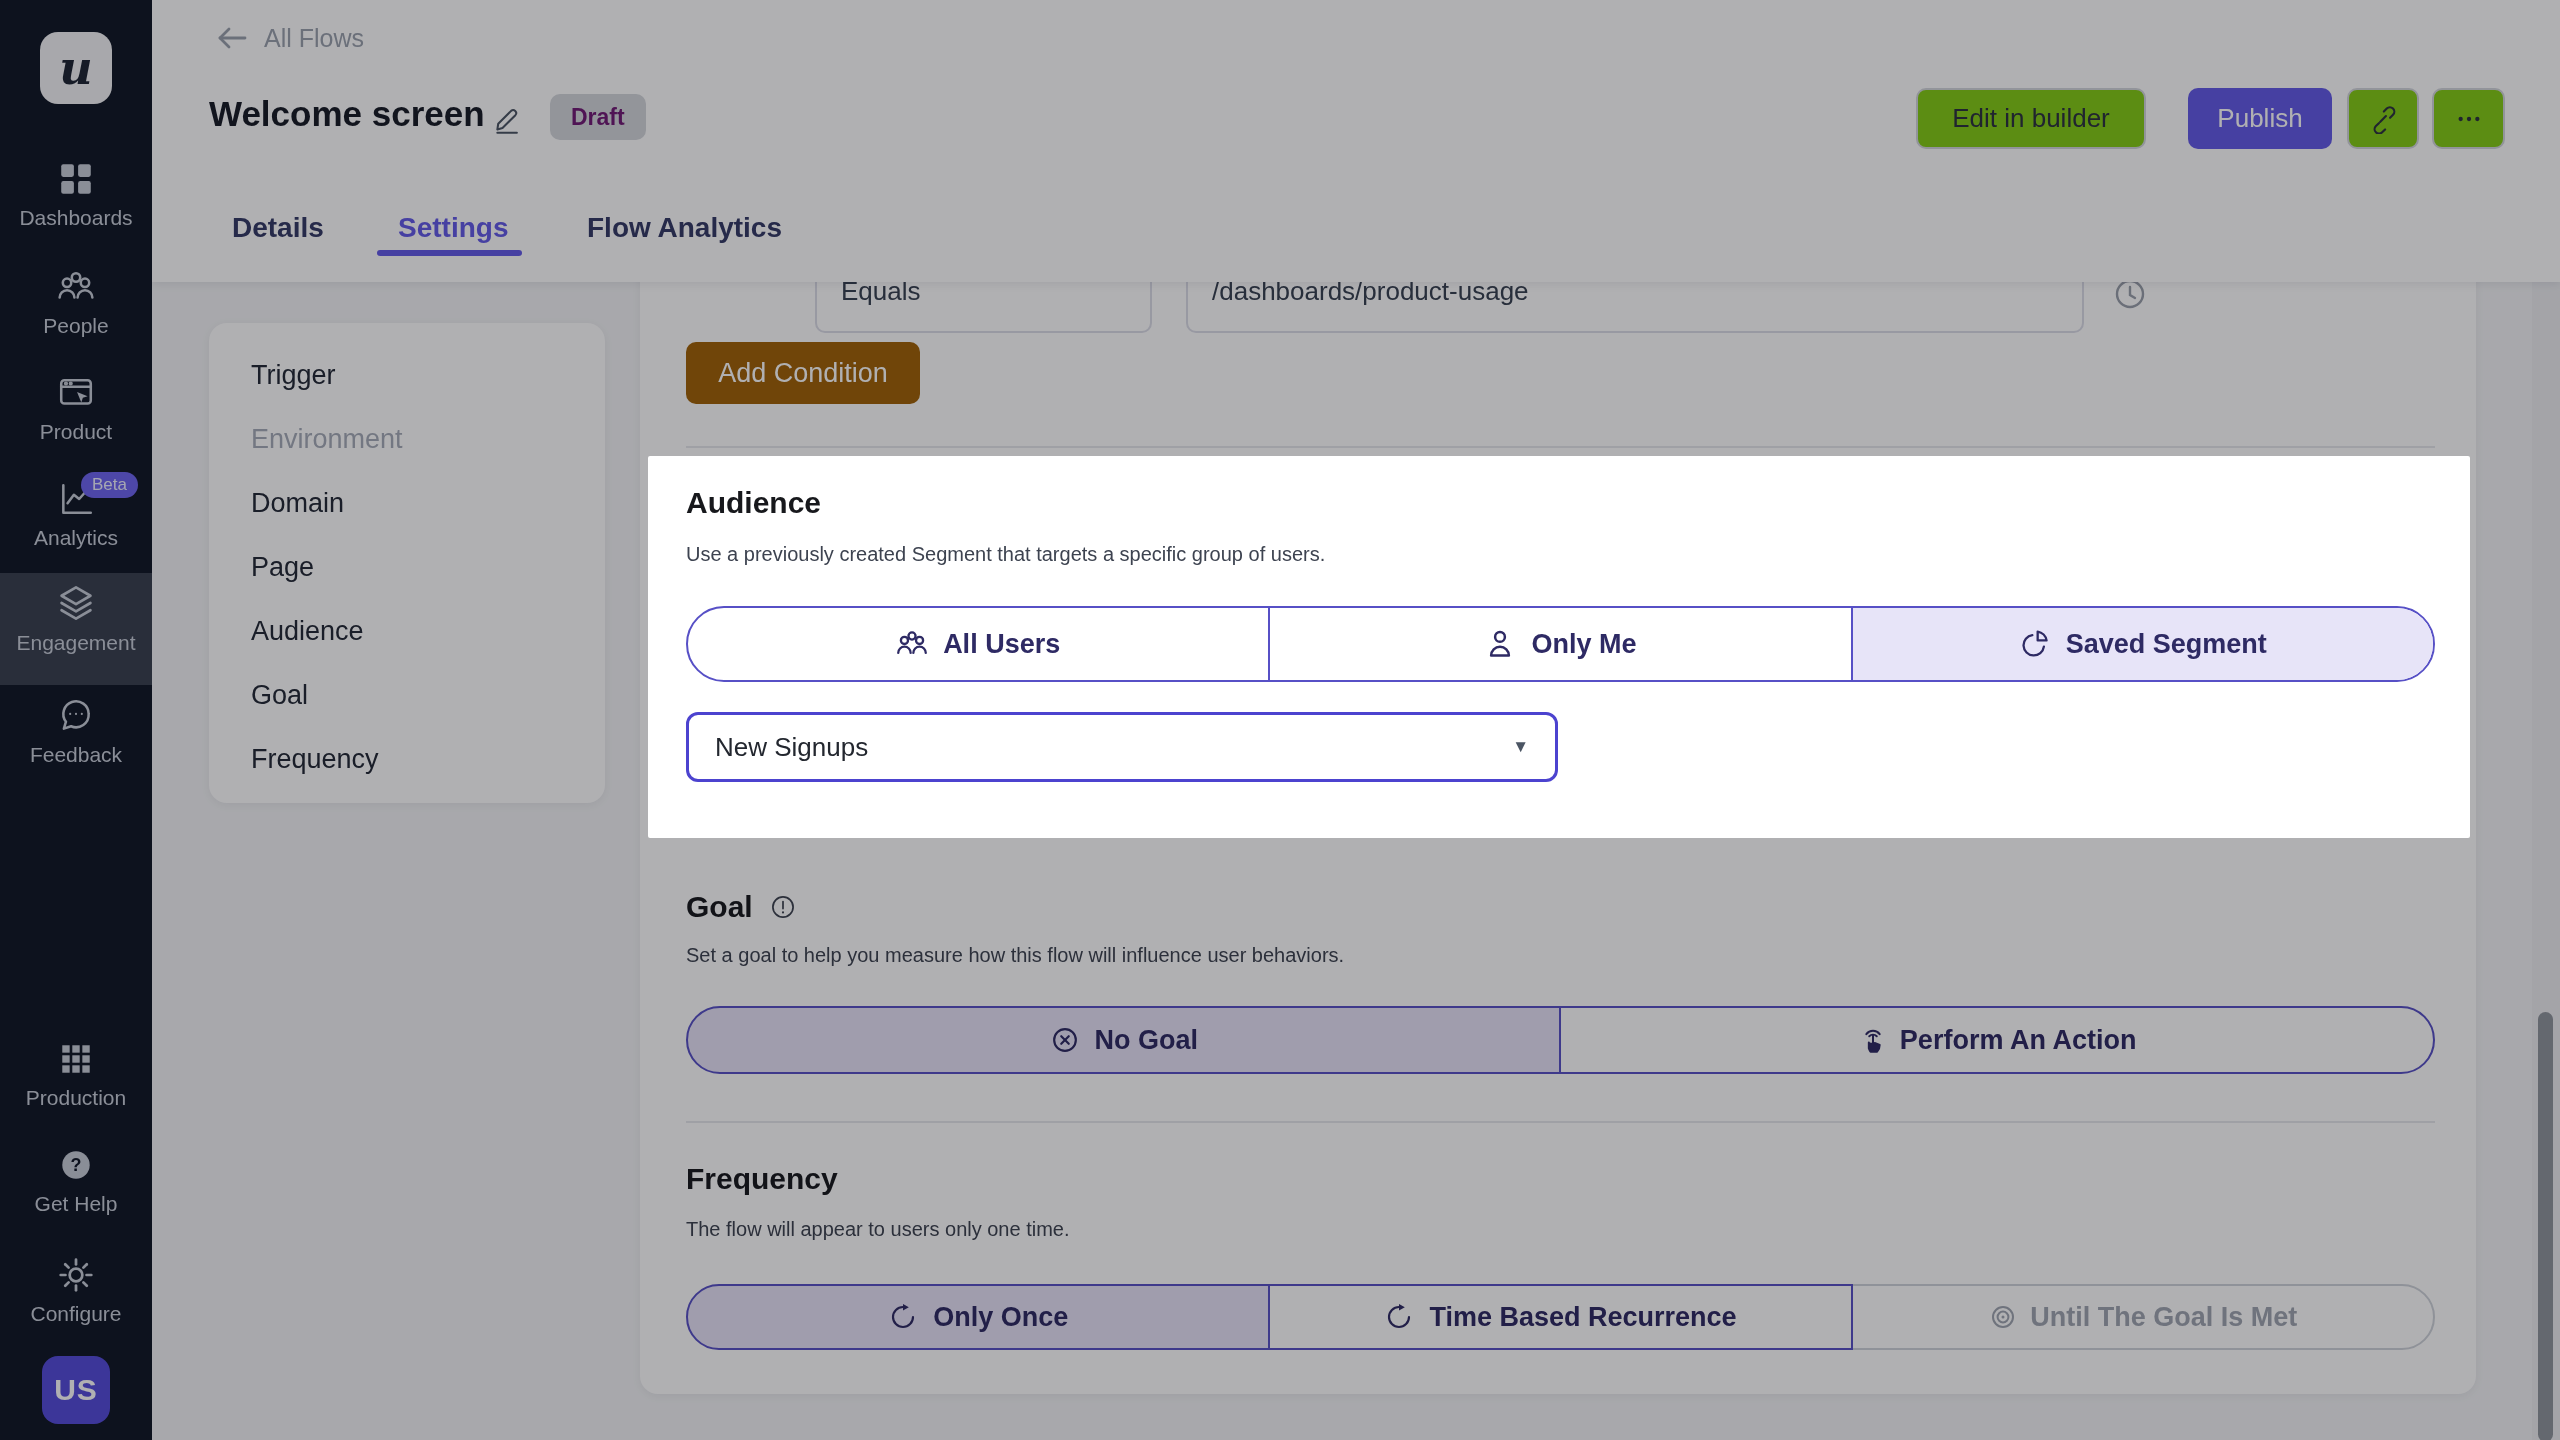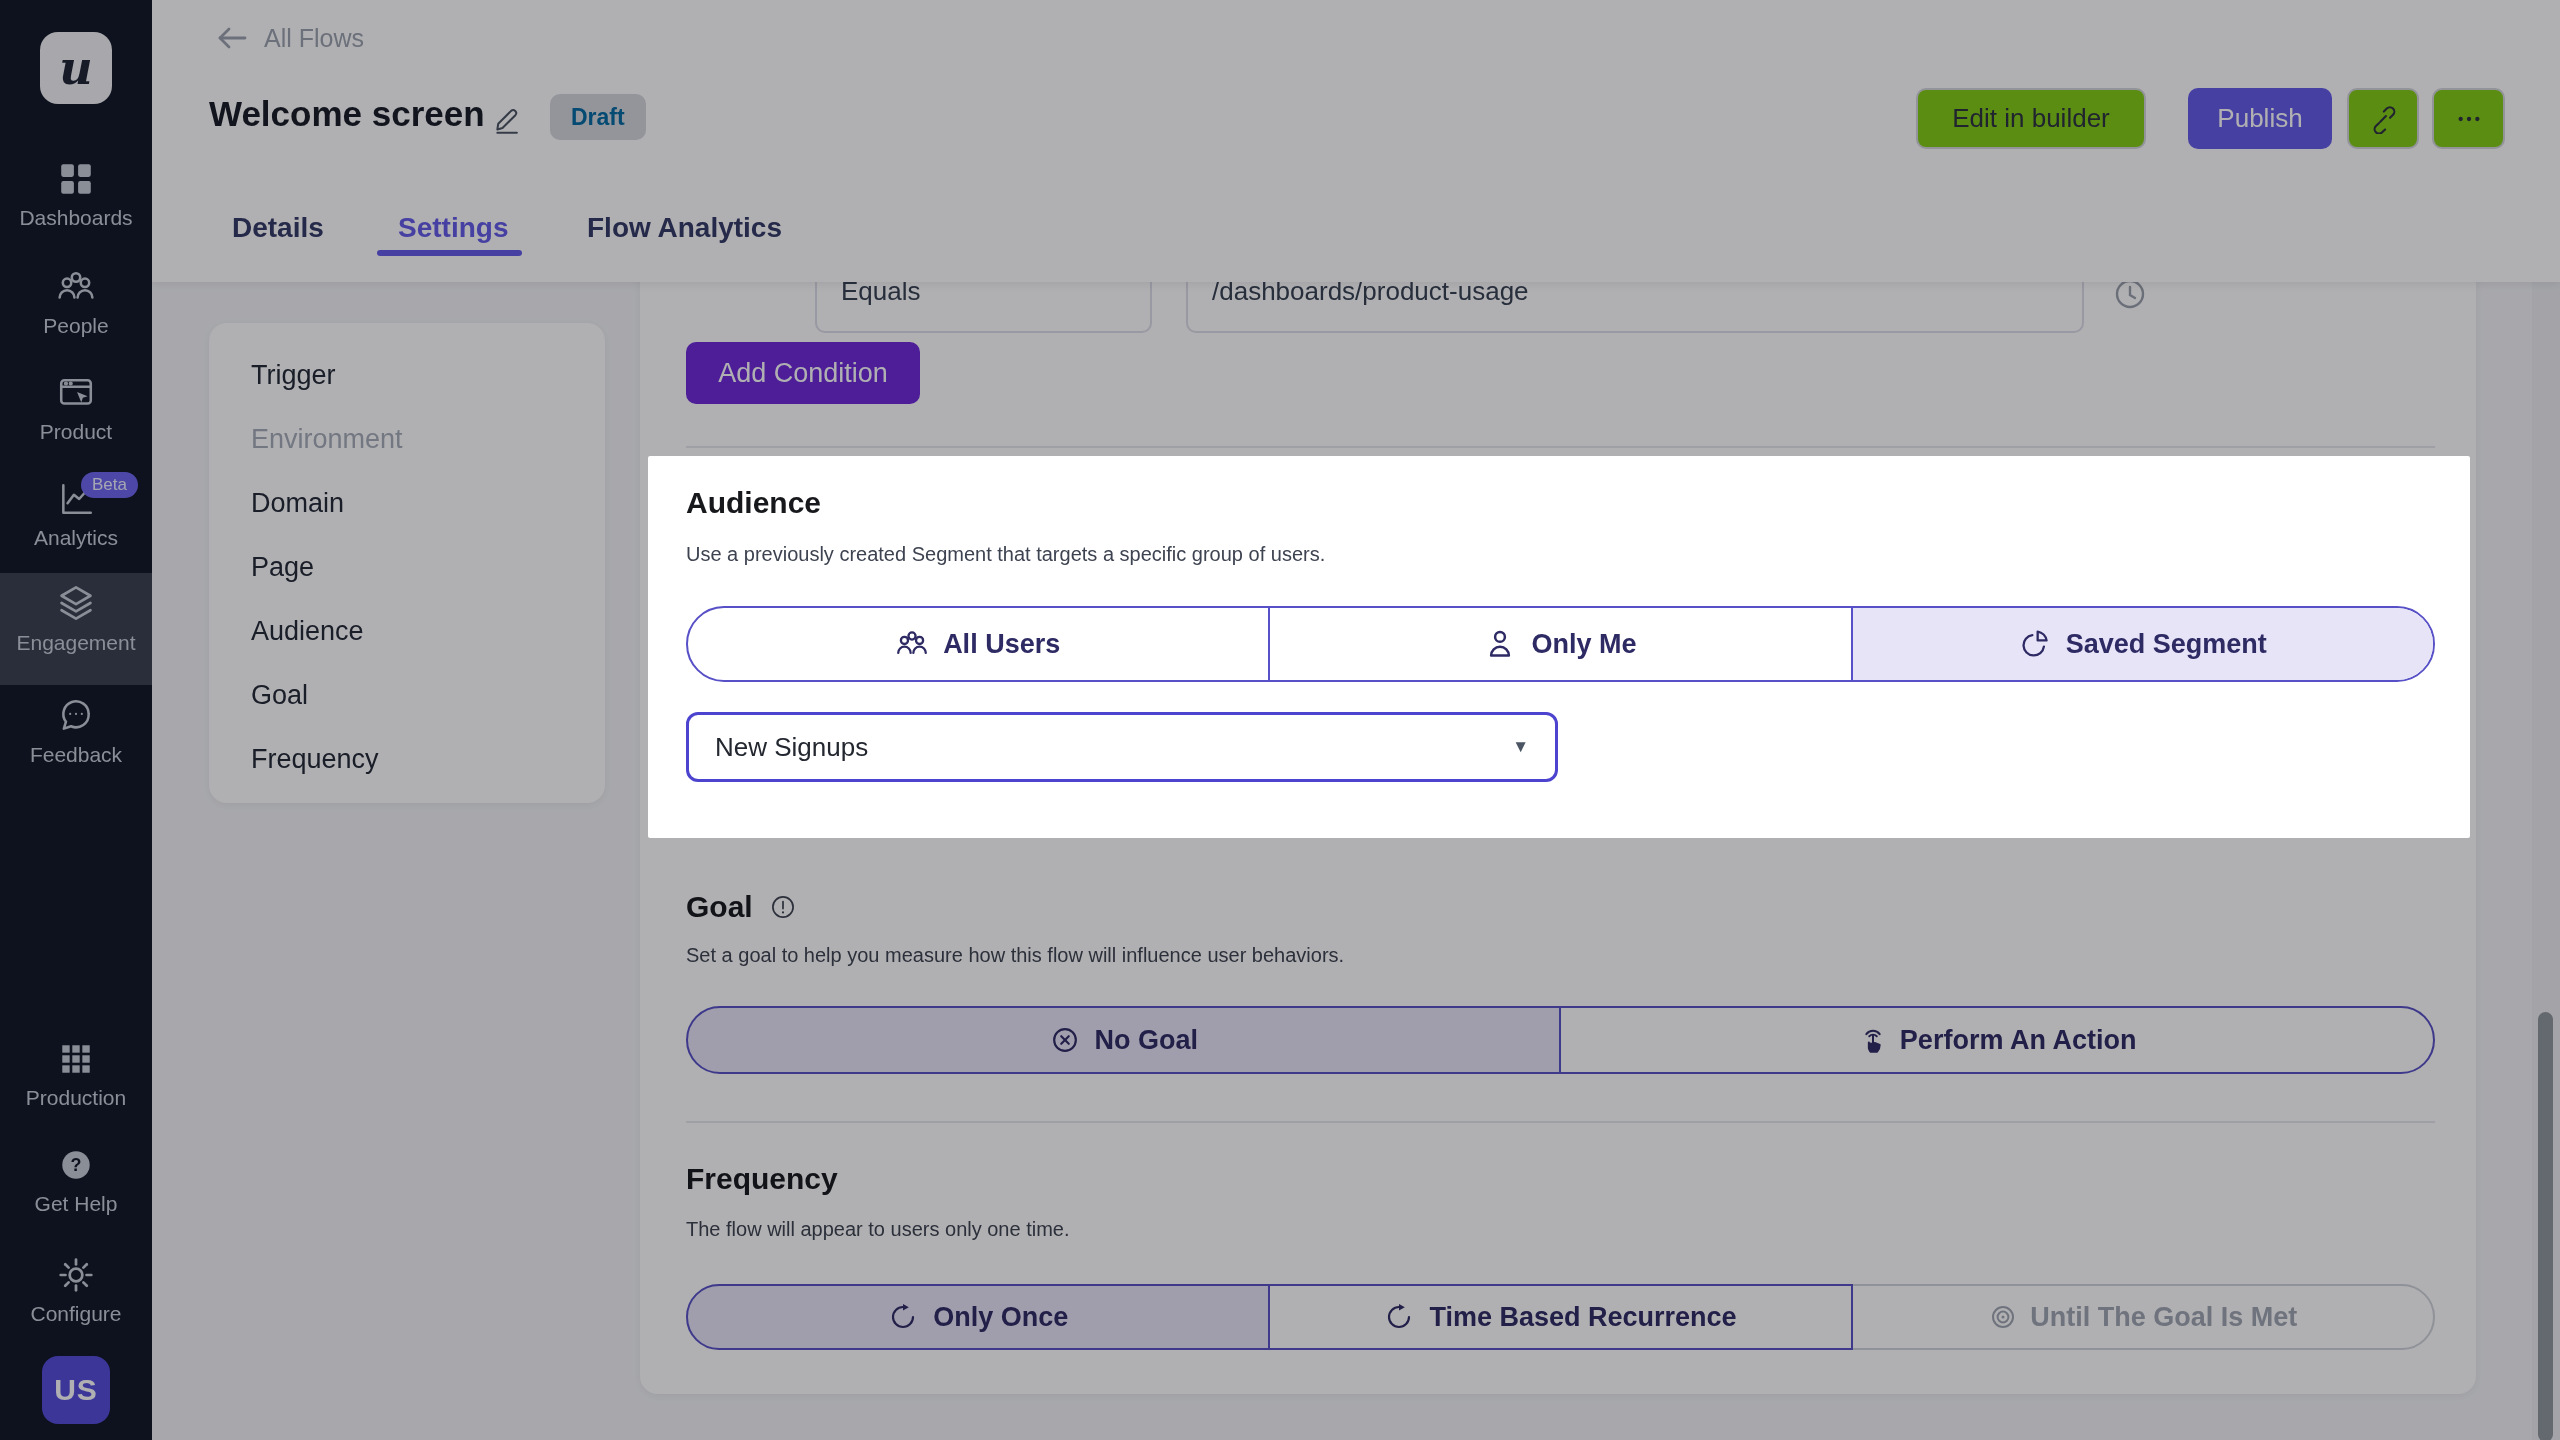--- a/index.html
+++ b/index.html
@@ -23,41 +23,41 @@
           color:#fff;font-weight:700;font-size:30px;display:flex;align-items:center;justify-content:center;letter-spacing:1px;}
 
   
   #header{position:absolute;left:152px;top:0;width:2408px;height:282px;background:#ffffff;z-index:5;
           box-shadow:0 3px 8px rgba(20,20,40,.07);}
   .backrow{position:absolute;left:62px;top:20px;display:flex;align-items:center;gap:14px;color:#9aa1ad;}
   .backrow .lbl{font-size:25px;}
   .title{position:absolute;left:57px;top:94px;font-size:35px;font-weight:700;color:#171b26;}
   .pencil{position:absolute;left:340px;top:102px;color:#4b5563;}
   .pill{position:absolute;left:398px;top:94px;height:46px;padding:0 21px;border-radius:10px;background:#d4d7dc;
-        color:#0369a1;font-weight:700;font-size:23px;display:flex;align-items:center;}
+        color:#701a75;font-weight:700;font-size:23px;display:flex;align-items:center;}
   .btn{position:absolute;top:88px;height:61px;border-radius:10px;display:flex;align-items:center;justify-content:center;
        box-sizing:border-box;font-size:26px;}
   .btn.ghost{background:#84cc16;border:2px solid #d3d6dc;color:#2c323e;}
   .btn.primary{background:#645BE8;color:#fff;}
   .tab{position:absolute;top:212px;font-size:28px;font-weight:600;color:#343a66;}
   .tab.active{color:#645BE8;}
   .tabline{position:absolute;left:225px;top:250px;width:145px;height:6px;border-radius:3px;background:#645BE8;}
 
   
   #navcard{position:absolute;left:209px;top:323px;width:396px;height:480px;background:#fff;border-radius:18px;
            box-shadow:0 2px 10px rgba(20,20,40,.06);z-index:1;padding-top:20px;box-sizing:border-box;}
   .navitem{height:64px;line-height:64px;padding-left:42px;font-size:27px;color:#232936;}
   .navitem.disabled{color:#a6acb8;}
 
   
   #card{position:absolute;left:640px;top:170px;width:1836px;height:1224px;background:#fff;border-radius:18px;
         box-shadow:0 2px 10px rgba(20,20,40,.06);z-index:1;}
   .field{position:absolute;box-sizing:border-box;background:#fff;border:2px solid #dcdde8;border-radius:10px;
          display:flex;align-items:center;font-size:26px;color:#374151;padding:0 24px;}
-  .addbtn{position:absolute;left:46px;top:172px;width:234px;height:62px;border-radius:10px;background:#6d28d9;
+  .addbtn{position:absolute;left:46px;top:172px;width:234px;height:62px;border-radius:10px;background:#a16207;
           color:#fff;font-size:27px;display:flex;align-items:center;justify-content:center;}
   .divider{position:absolute;left:46px;width:1749px;height:2px;background:#e6e8ec;}
   .h2{position:absolute;left:46px;font-size:30px;font-weight:700;color:#17181c;display:flex;align-items:center;gap:16px;}
   .desc{position:absolute;left:46px;font-size:20px;color:#3d4350;}
 
   .seg{position:absolute;left:46px;width:1749px;display:flex;box-sizing:border-box;background:#fff;
        border:2.5px solid #5750C6;border-radius:38px;overflow:hidden;}
   .seg .cell{flex:1;display:flex;align-items:center;justify-content:center;gap:15px;font-size:27px;font-weight:600;
              color:#2E2A64;border-left:2px solid #5750C6;}
   .seg .cell:first-child{border-left:none;}

